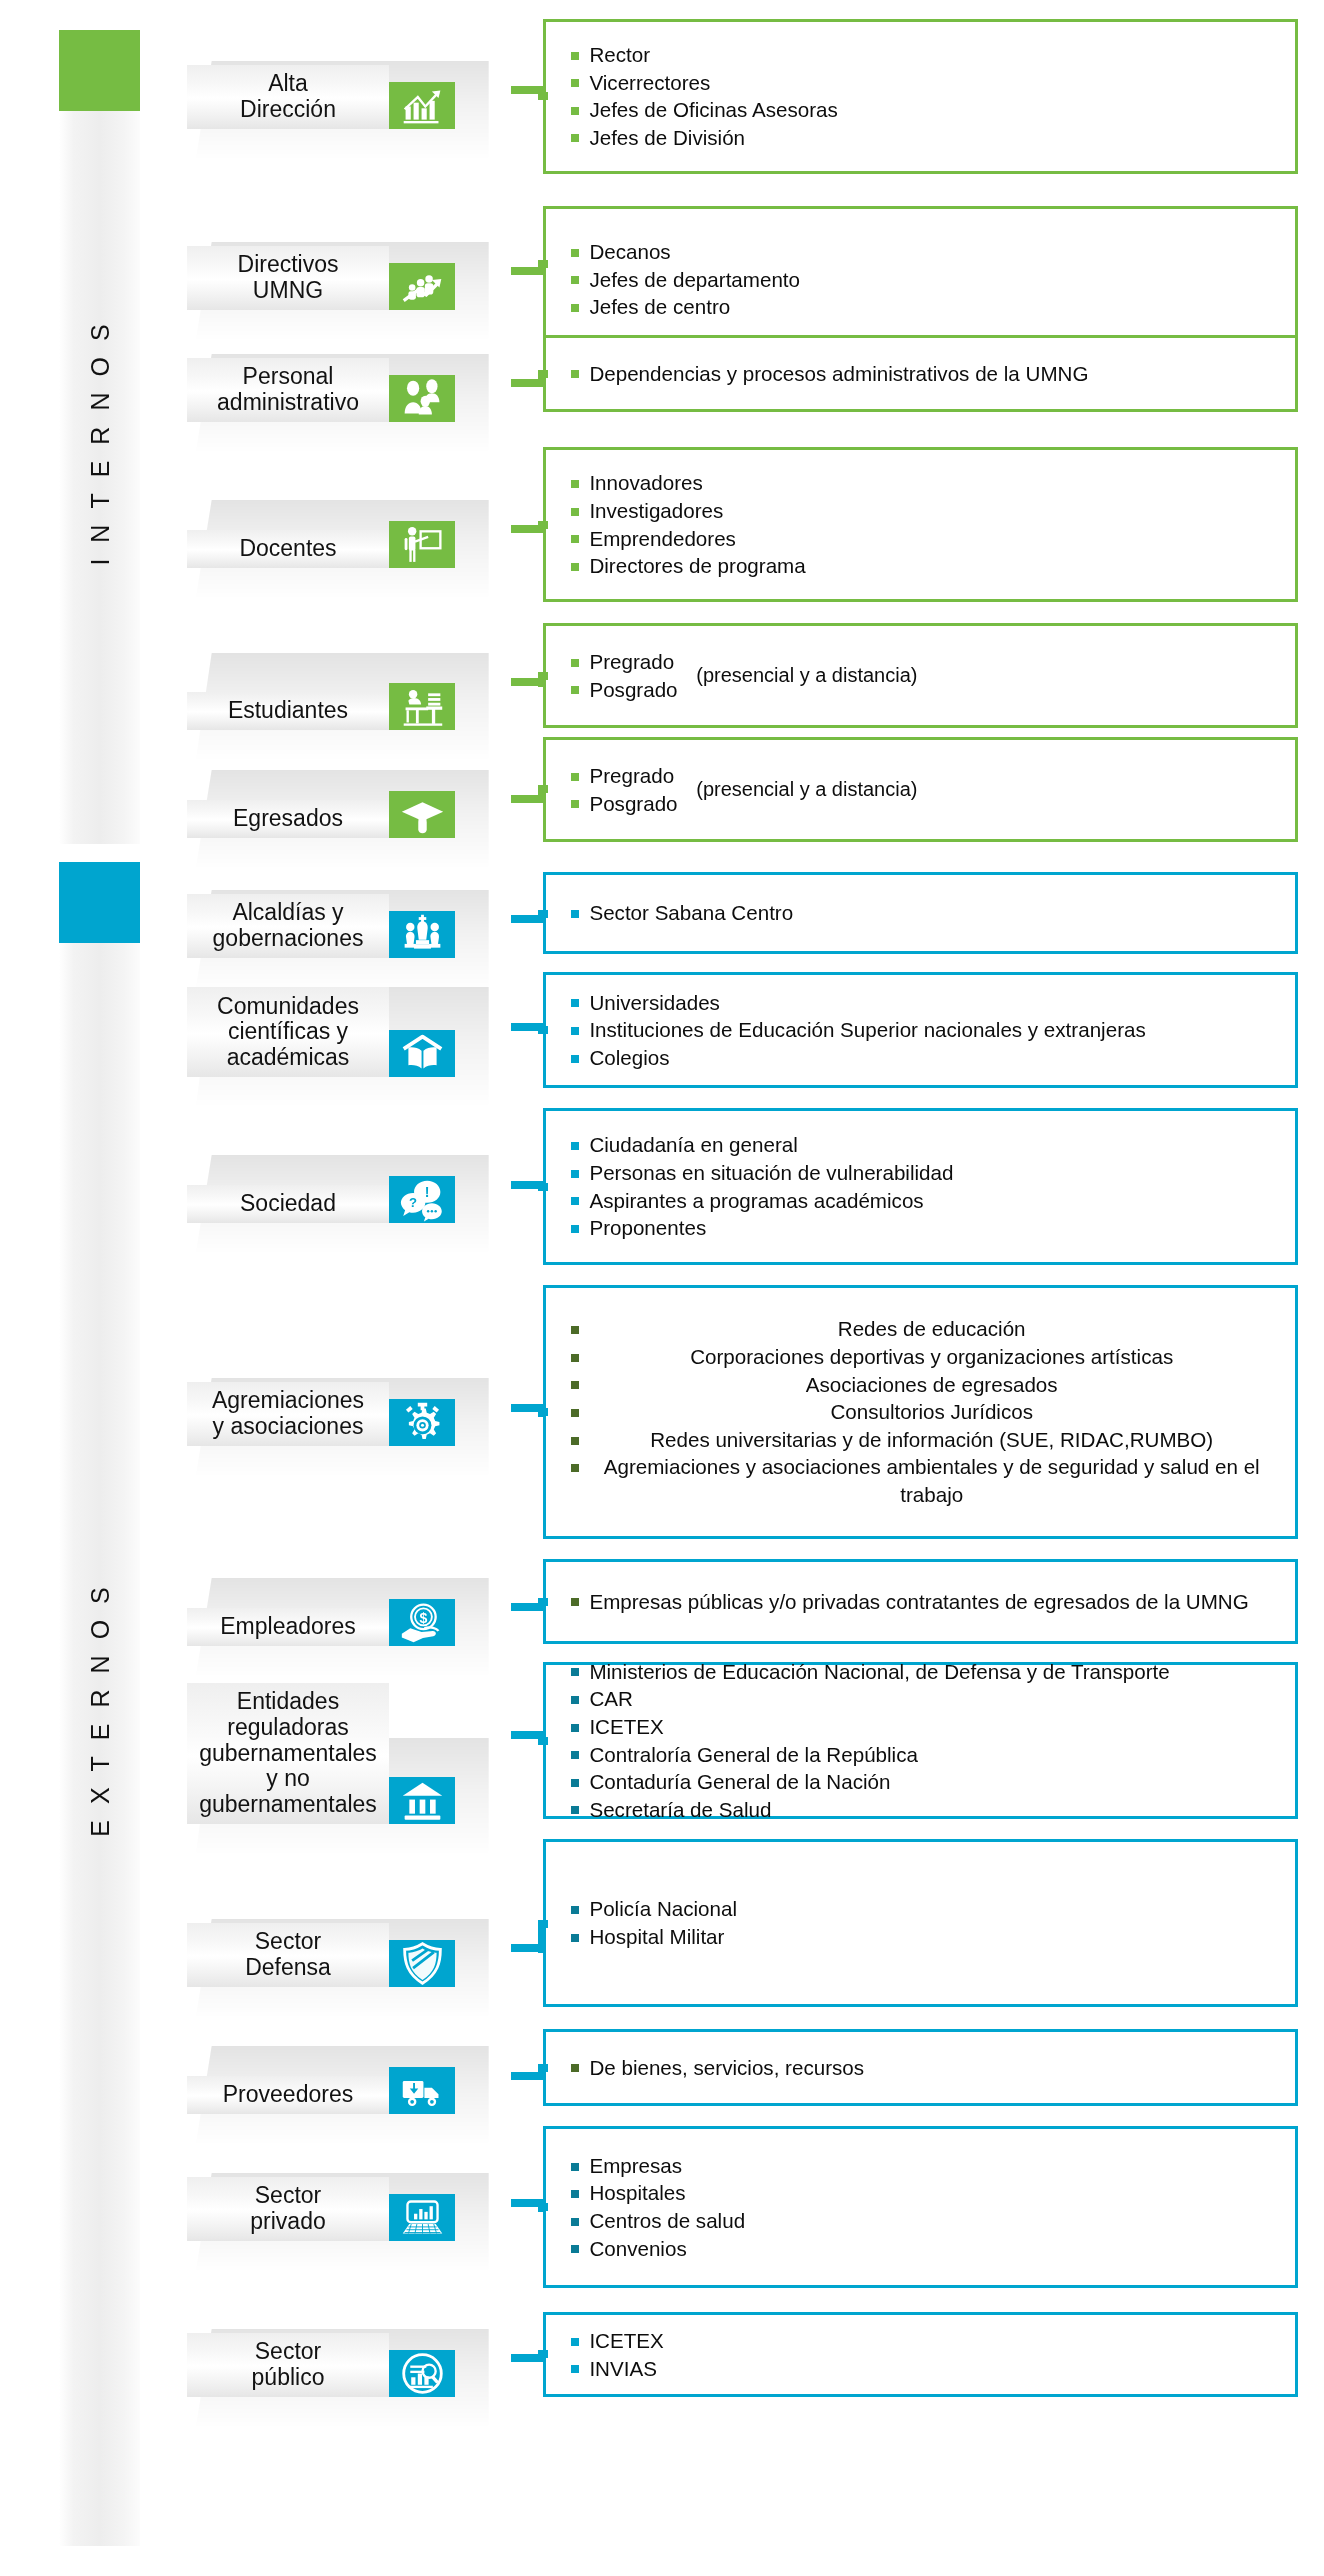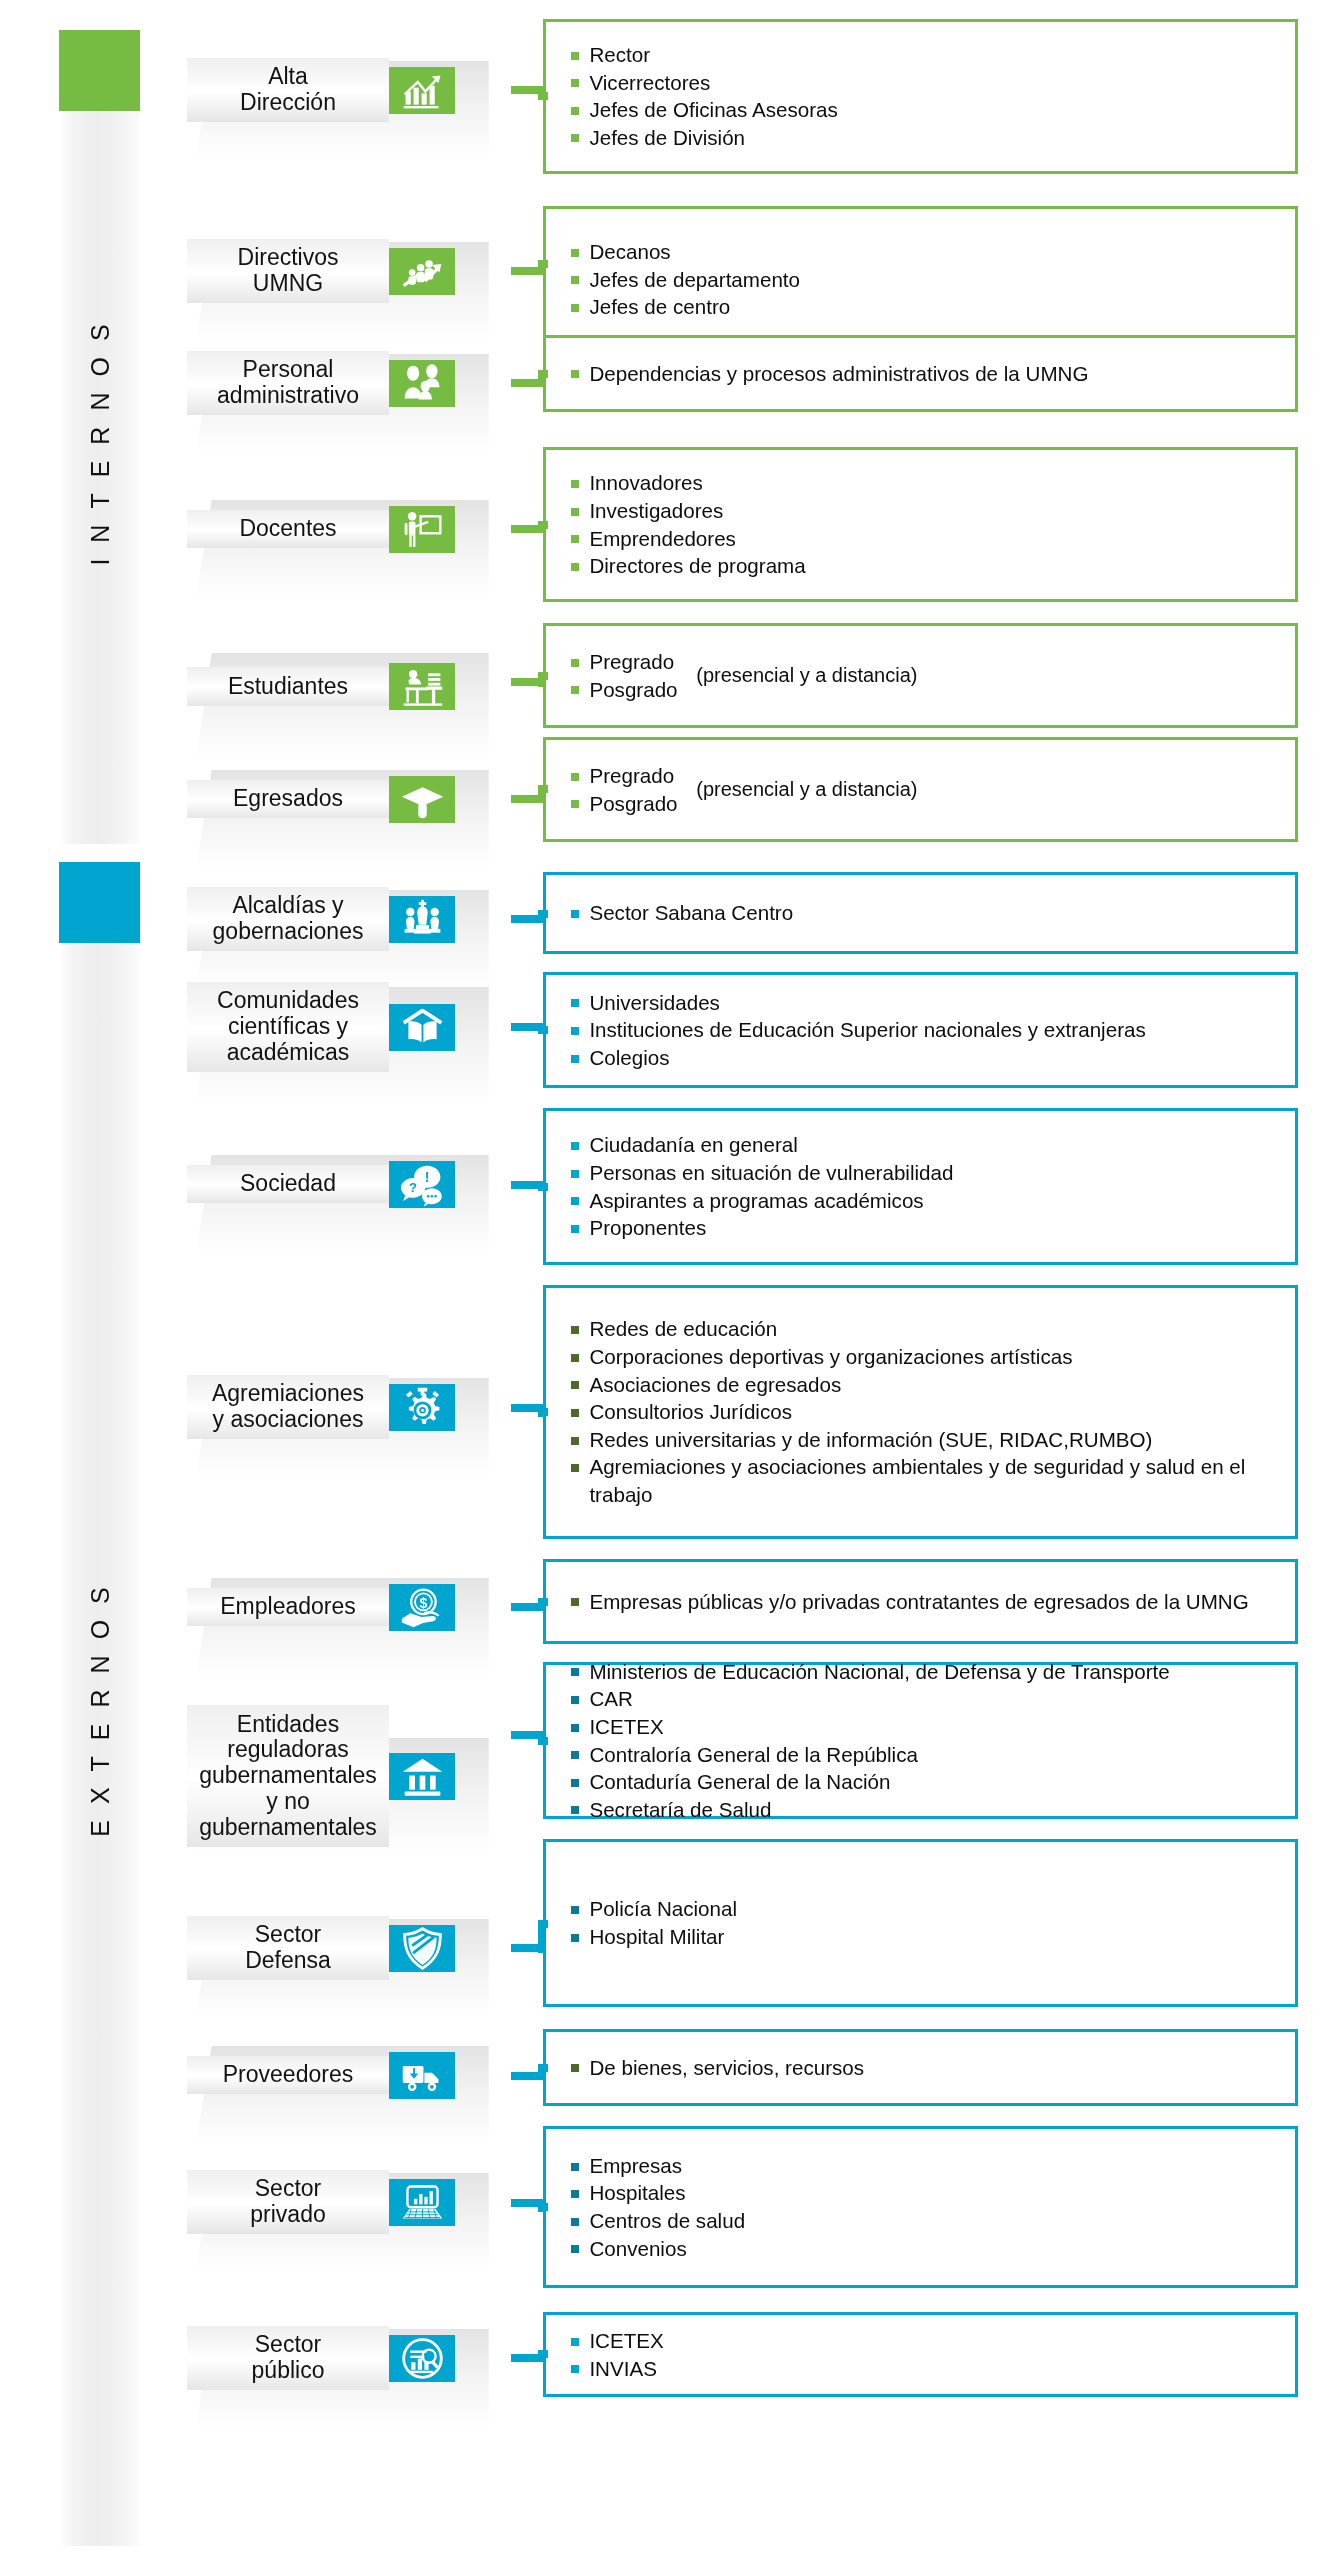--- a/index.html
+++ b/index.html
@@ -40,21 +40,21 @@
 
   
   .row{position:absolute;left:0;}
 
   
   .plate{
     position:absolute;
     left:187px;
     width:268px;
     display:flex;
-    align-items:center;
+    align-items:flex-end;
     filter:drop-shadow(0 0 0 rgba(0,0,0,0));
   }
   .plate .shadow{
     position:absolute;
     left:8.7px;
     top:10px;
     width:293px;
     height:calc(100% + 21px);
     background:linear-gradient(to bottom, rgba(0,0,0,0.11) 0%, rgba(0,0,0,0.05) 45%, rgba(0,0,0,0) 100%);
     clip-path:polygon(16px 0, 100% 0, 100% 100%, 0 100%);
@@ -452,21 +452,21 @@
       <circle cx="50" cy="56" r="19" fill="#00a5cf"></circle>
       <circle cx="50" cy="56" r="13" fill="#fff"></circle>
       <circle cx="50" cy="56" r="7" fill="#00a5cf"></circle>
       <circle cx="50" cy="56" r="3.2" fill="#fff"></circle>
     </svg>
           </div>
         </div>
         <div class="connector" style="left: 511px; width: 35px; top: 1404px;"></div>
         <div class="connector" style="left: 538px; width: 8px; top: 1404px; height: 12.8px;"></div>
         <div class="connector" style="left: 538px; width: 10px; top: 1408px;"></div>
-        <div class="box" style="top: 1285px; height: 254px;">
+        <div class="box" style="top: 1285px; height: 254px; text-align: center;">
           <ul>
             <li class="bullet-dark">Redes de educación</li>
             <li class="bullet-dark">Corporaciones deportivas y organizaciones artísticas</li>
             <li class="bullet-dark">Asociaciones de egresados</li>
             <li class="bullet-dark">Consultorios Jurídicos</li>
             <li class="bullet-dark">Redes universitarias y de información (SUE, RIDAC,RUMBO)</li>
             <li class="bullet-dark">Agremiaciones y asociaciones ambientales y de seguridad y salud en el trabajo</li>
           </ul>
         </div>
       </div>

